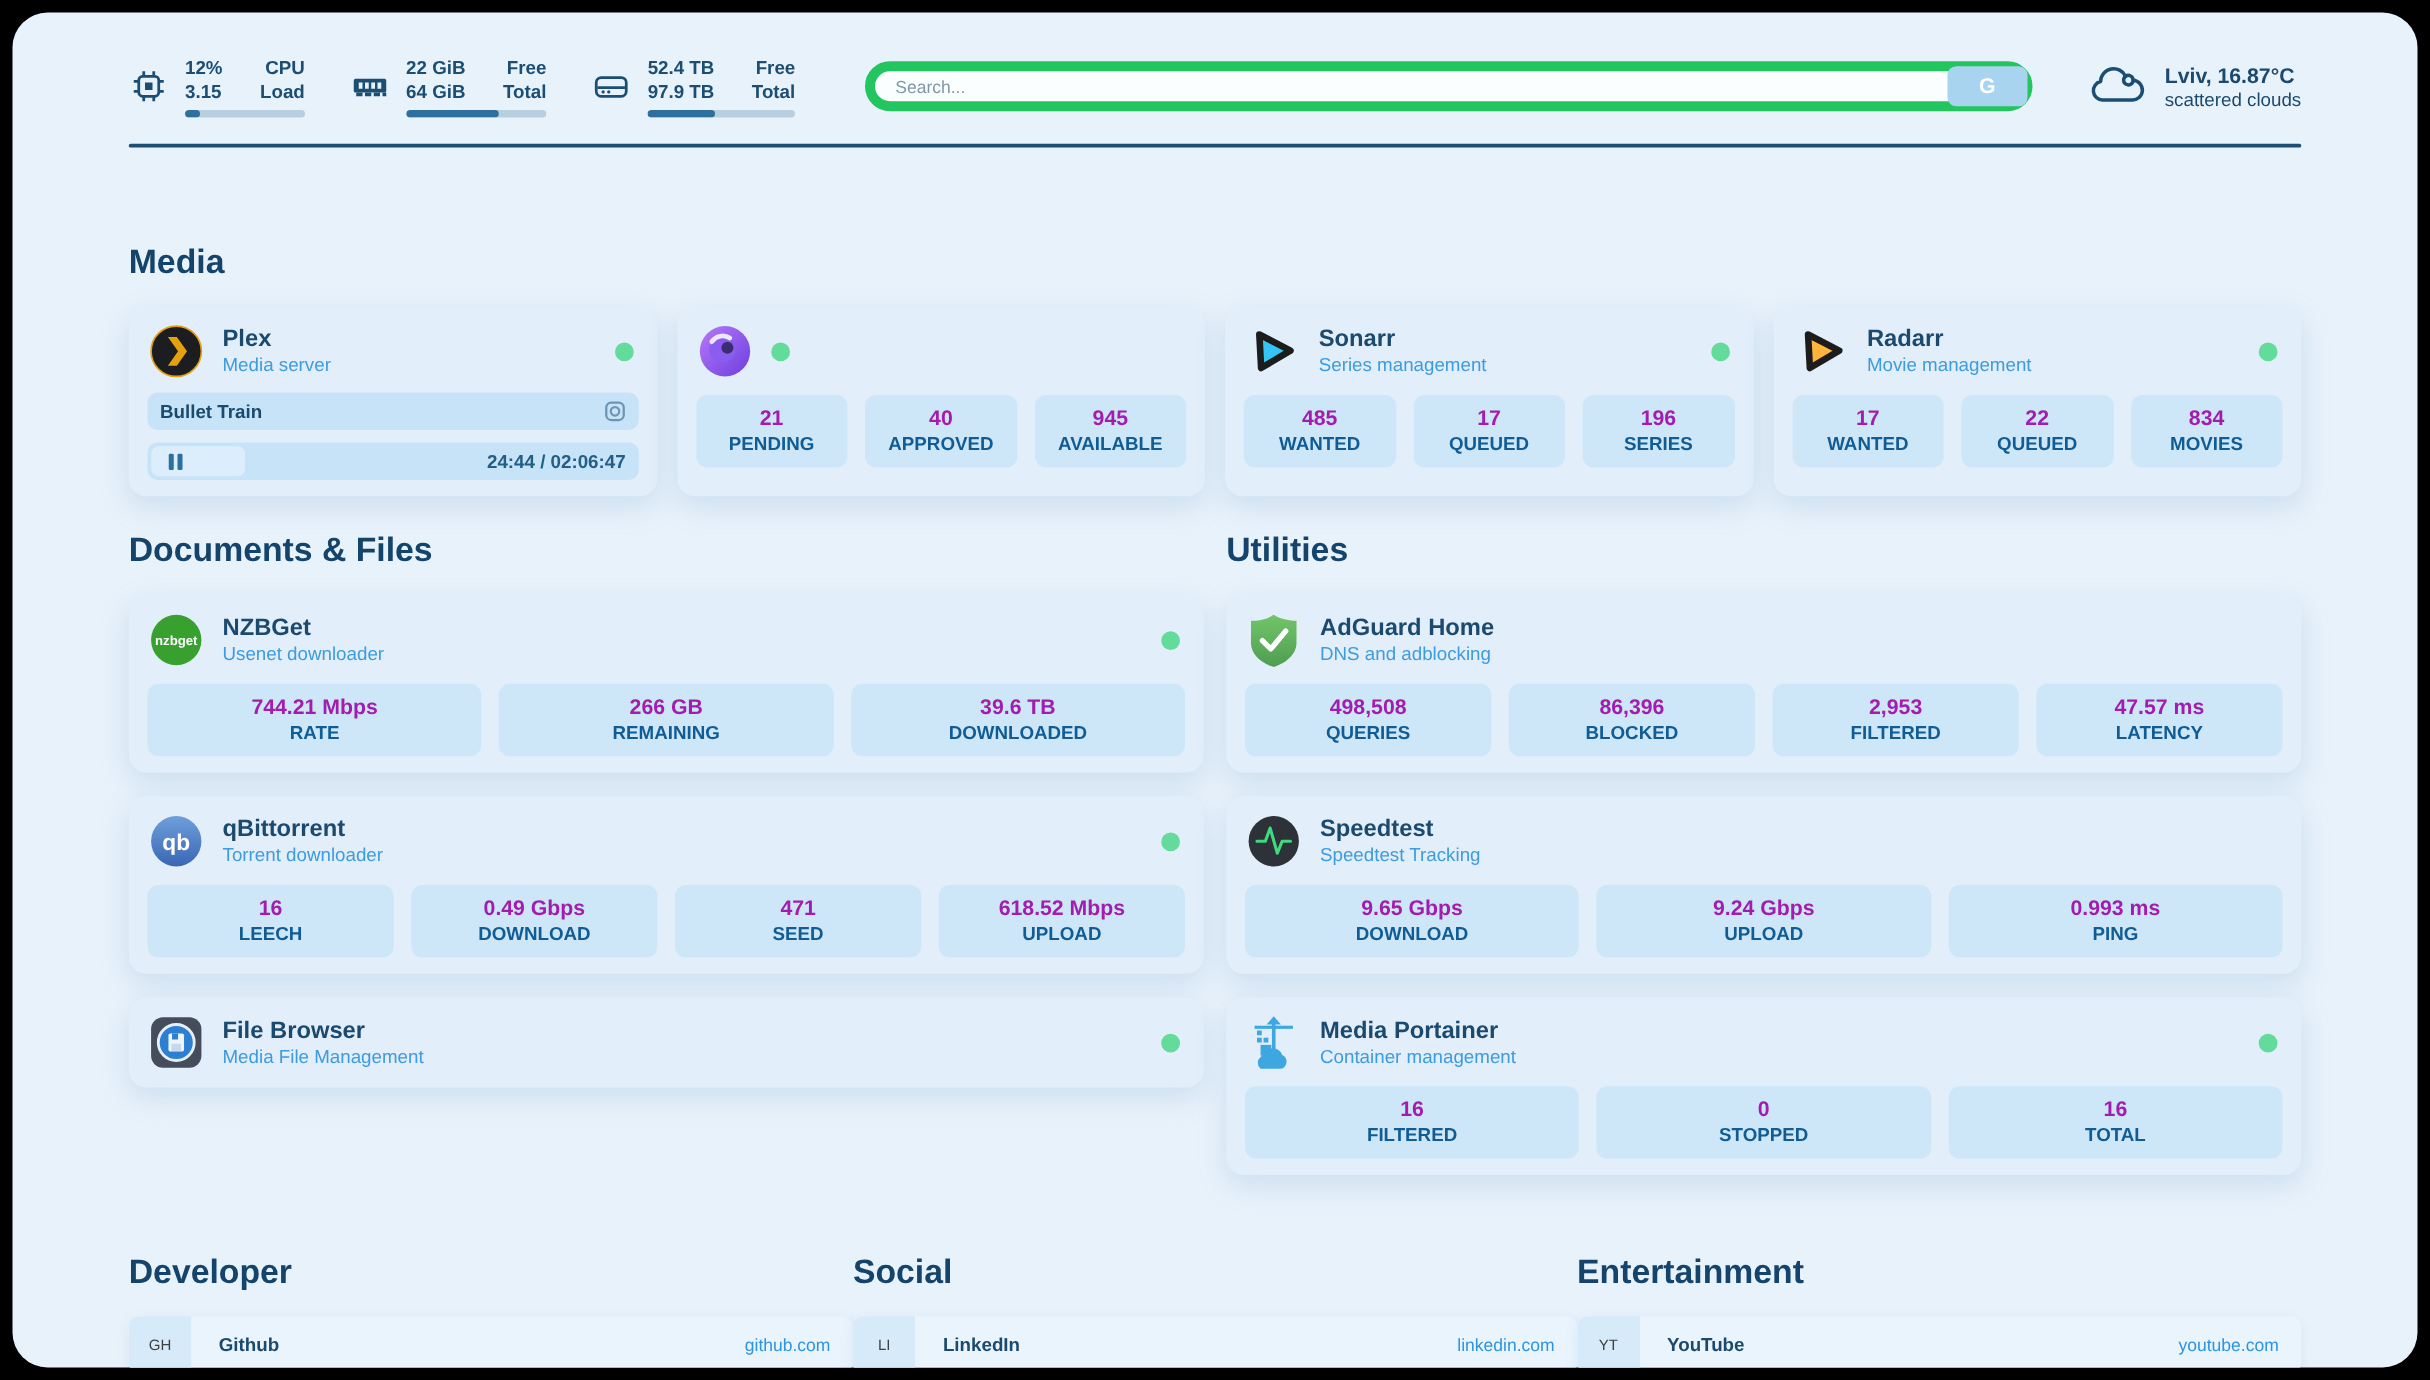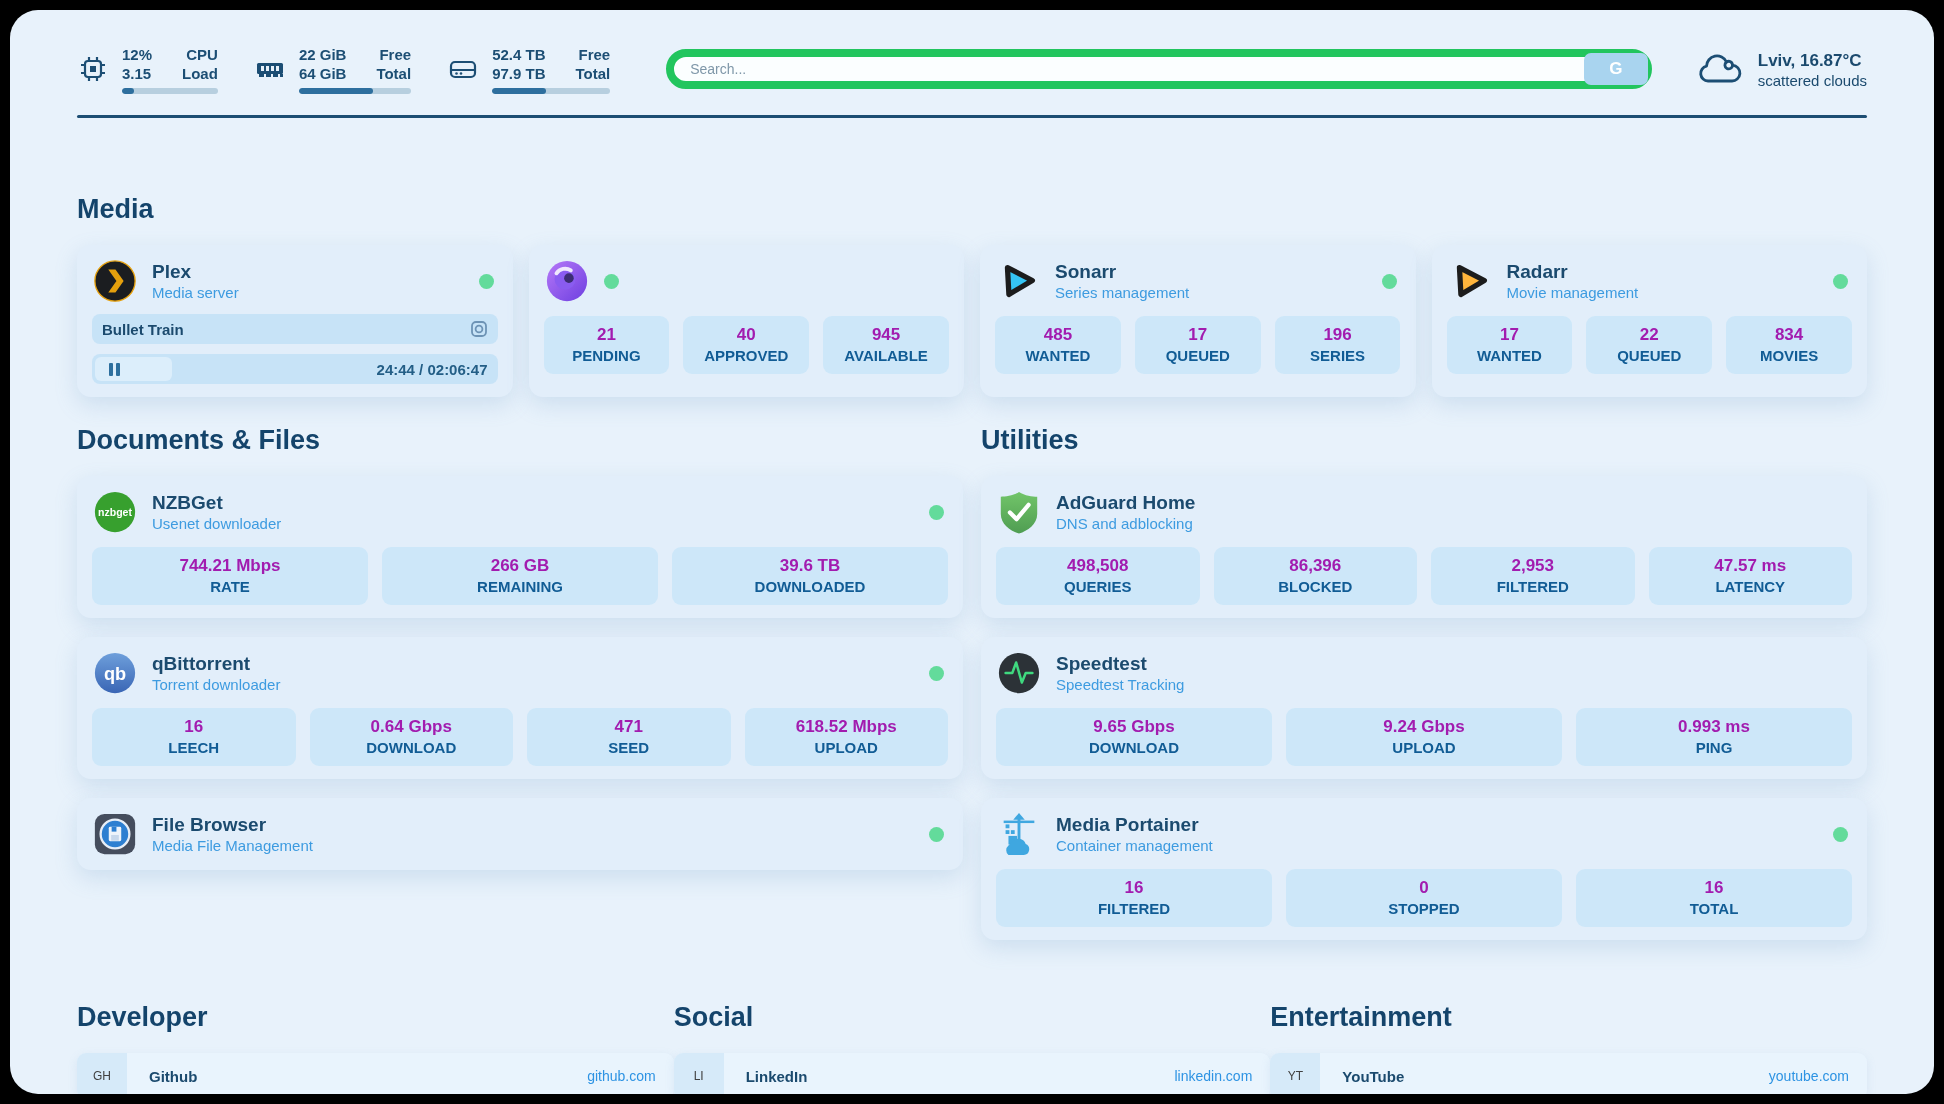--- a/index.html
+++ b/index.html
@@ -9,21 +9,21 @@
     background:#000;
     font-family:"Liberation Sans", sans-serif;
     position:relative;
   }
   .page {
     position:absolute; inset:10px;
     background:#e8f2fb;
     border-radius:28px;
     overflow:hidden;
   }
-  .content { padding:0 67px; }
+  .content { padding:0 93px; }
 
   
   .topbar { display:flex; align-items:center; margin-top:30px; height:58px; }
   .stats { display:flex; gap:36px; align-items:center; }
   .stat { display:flex; gap:13px; align-items:center; }
   .stat-icon { width:32px; height:32px; flex:none; color:#1c4e74; }
   .stat-body { display:flex; flex-direction:column; }
   .stat-text { display:flex; gap:30px; }
   .stat-col { display:flex; flex-direction:column; font-size:15px; font-weight:700; color:#1c4e74; line-height:19px; }
   .stat-col.labels { align-items:flex-end; }
@@ -35,21 +35,21 @@
     width:100%; height:40px; border:8px solid #22c55e; border-radius:20px;
     background:#fbfeff; padding:0 80px 0 16px; font-size:14px; color:#2c5a7d;
     font-family:"Liberation Sans", sans-serif; outline:none;
   }
   .searchwrap input::placeholder { color:#7f97a9; }
   .search-btn {
     position:absolute; right:4px; top:4px; bottom:4px; width:64px;
     background:#a9d4ef; border:none; border-radius:7px; color:#fff;
     font-size:17px; font-weight:700; font-family:"Liberation Sans", sans-serif; cursor:pointer;
   }
-  .weather { display:flex; align-items:center; gap:14px; }
+  .weather { display:flex; gap:14px; }
   .weather-icon { width:48px; height:36px; color:#1c4e74; }
   .weather-l1 { font-size:17px; font-weight:700; color:#1b4a6e; line-height:22px; }
   .weather-l2 { font-size:15px; color:#1b4a6e; }
 
   .divider { height:3px; background:#1d4e73; border-radius:2px; margin-top:17px; }
 
   
   .section-title { font-size:27px; font-weight:700; color:#14446b; }
   .media-title { margin-top:76px; margin-bottom:20px; }
   .media-grid { display:grid; grid-template-columns:repeat(4,1fr); gap:16px; }
@@ -378,21 +378,21 @@
               <div class="card-sub">Torrent downloader</div>
             </div>
             <span class="status-dot"></span>
           </div>
           <div class="chips">
             <div class="chip">
               <div class="chip-value">16</div>
               <div class="chip-label">LEECH</div>
             </div>
             <div class="chip">
-              <div class="chip-value">0.64 Gbps</div>
+              <div class="chip-value">0.49 Gbps</div>
               <div class="chip-label">DOWNLOAD</div>
             </div>
             <div class="chip">
               <div class="chip-value">471</div>
               <div class="chip-label">SEED</div>
             </div>
             <div class="chip">
               <div class="chip-value">618.52 Mbps</div>
               <div class="chip-label">UPLOAD</div>
             </div>

